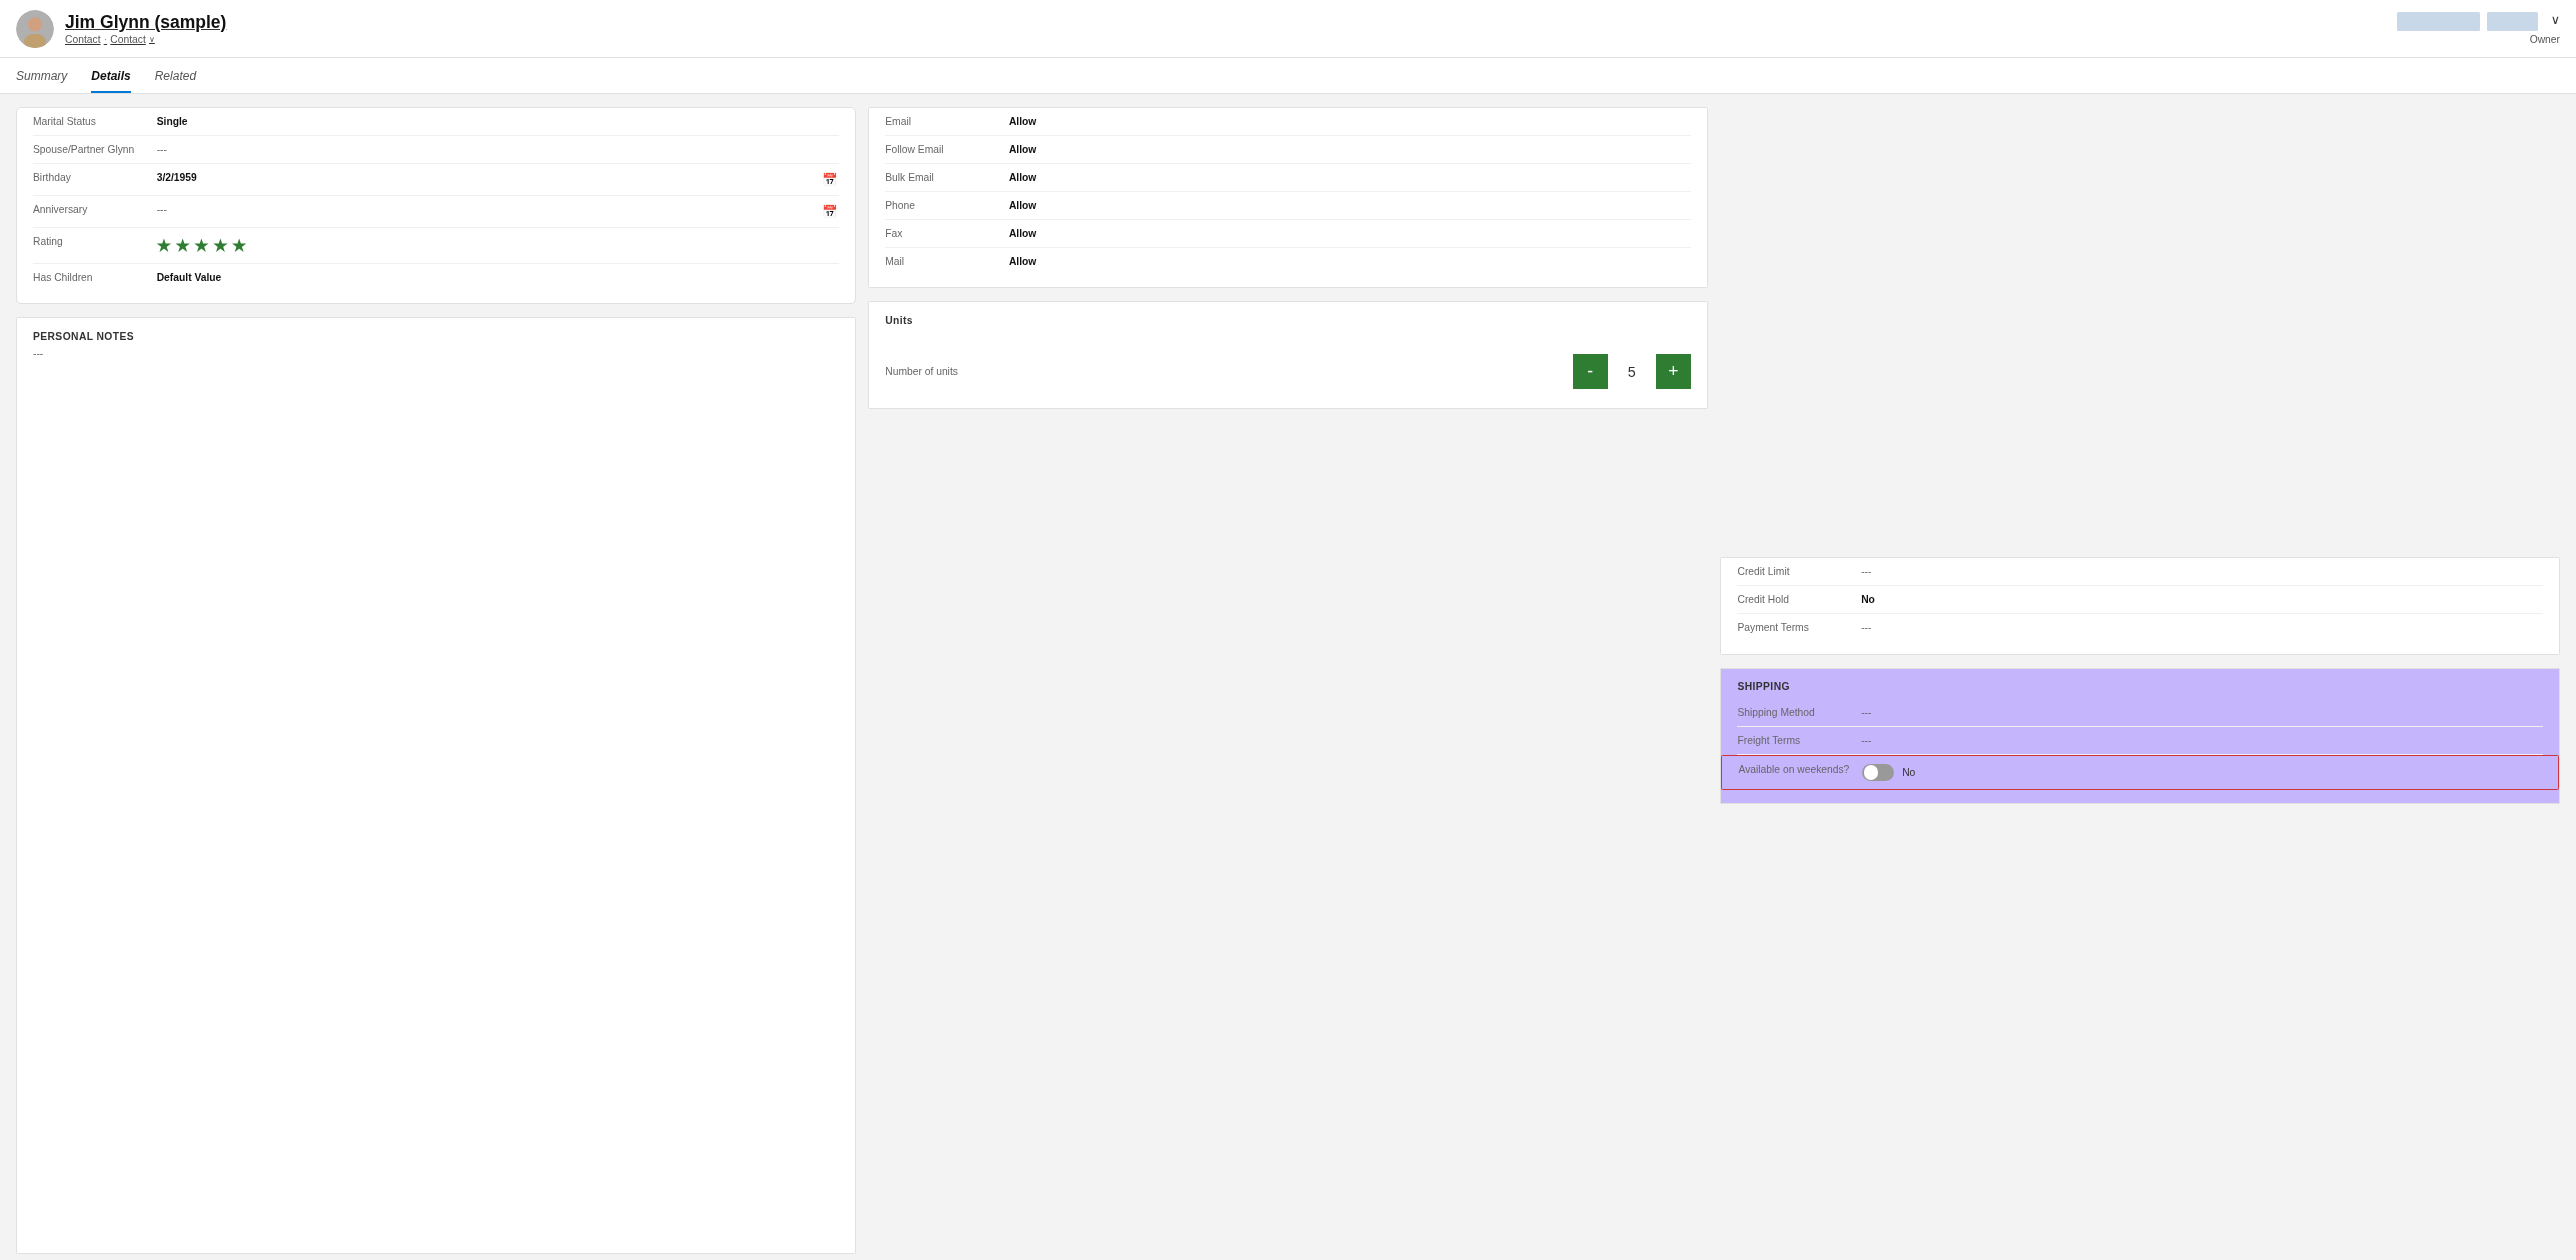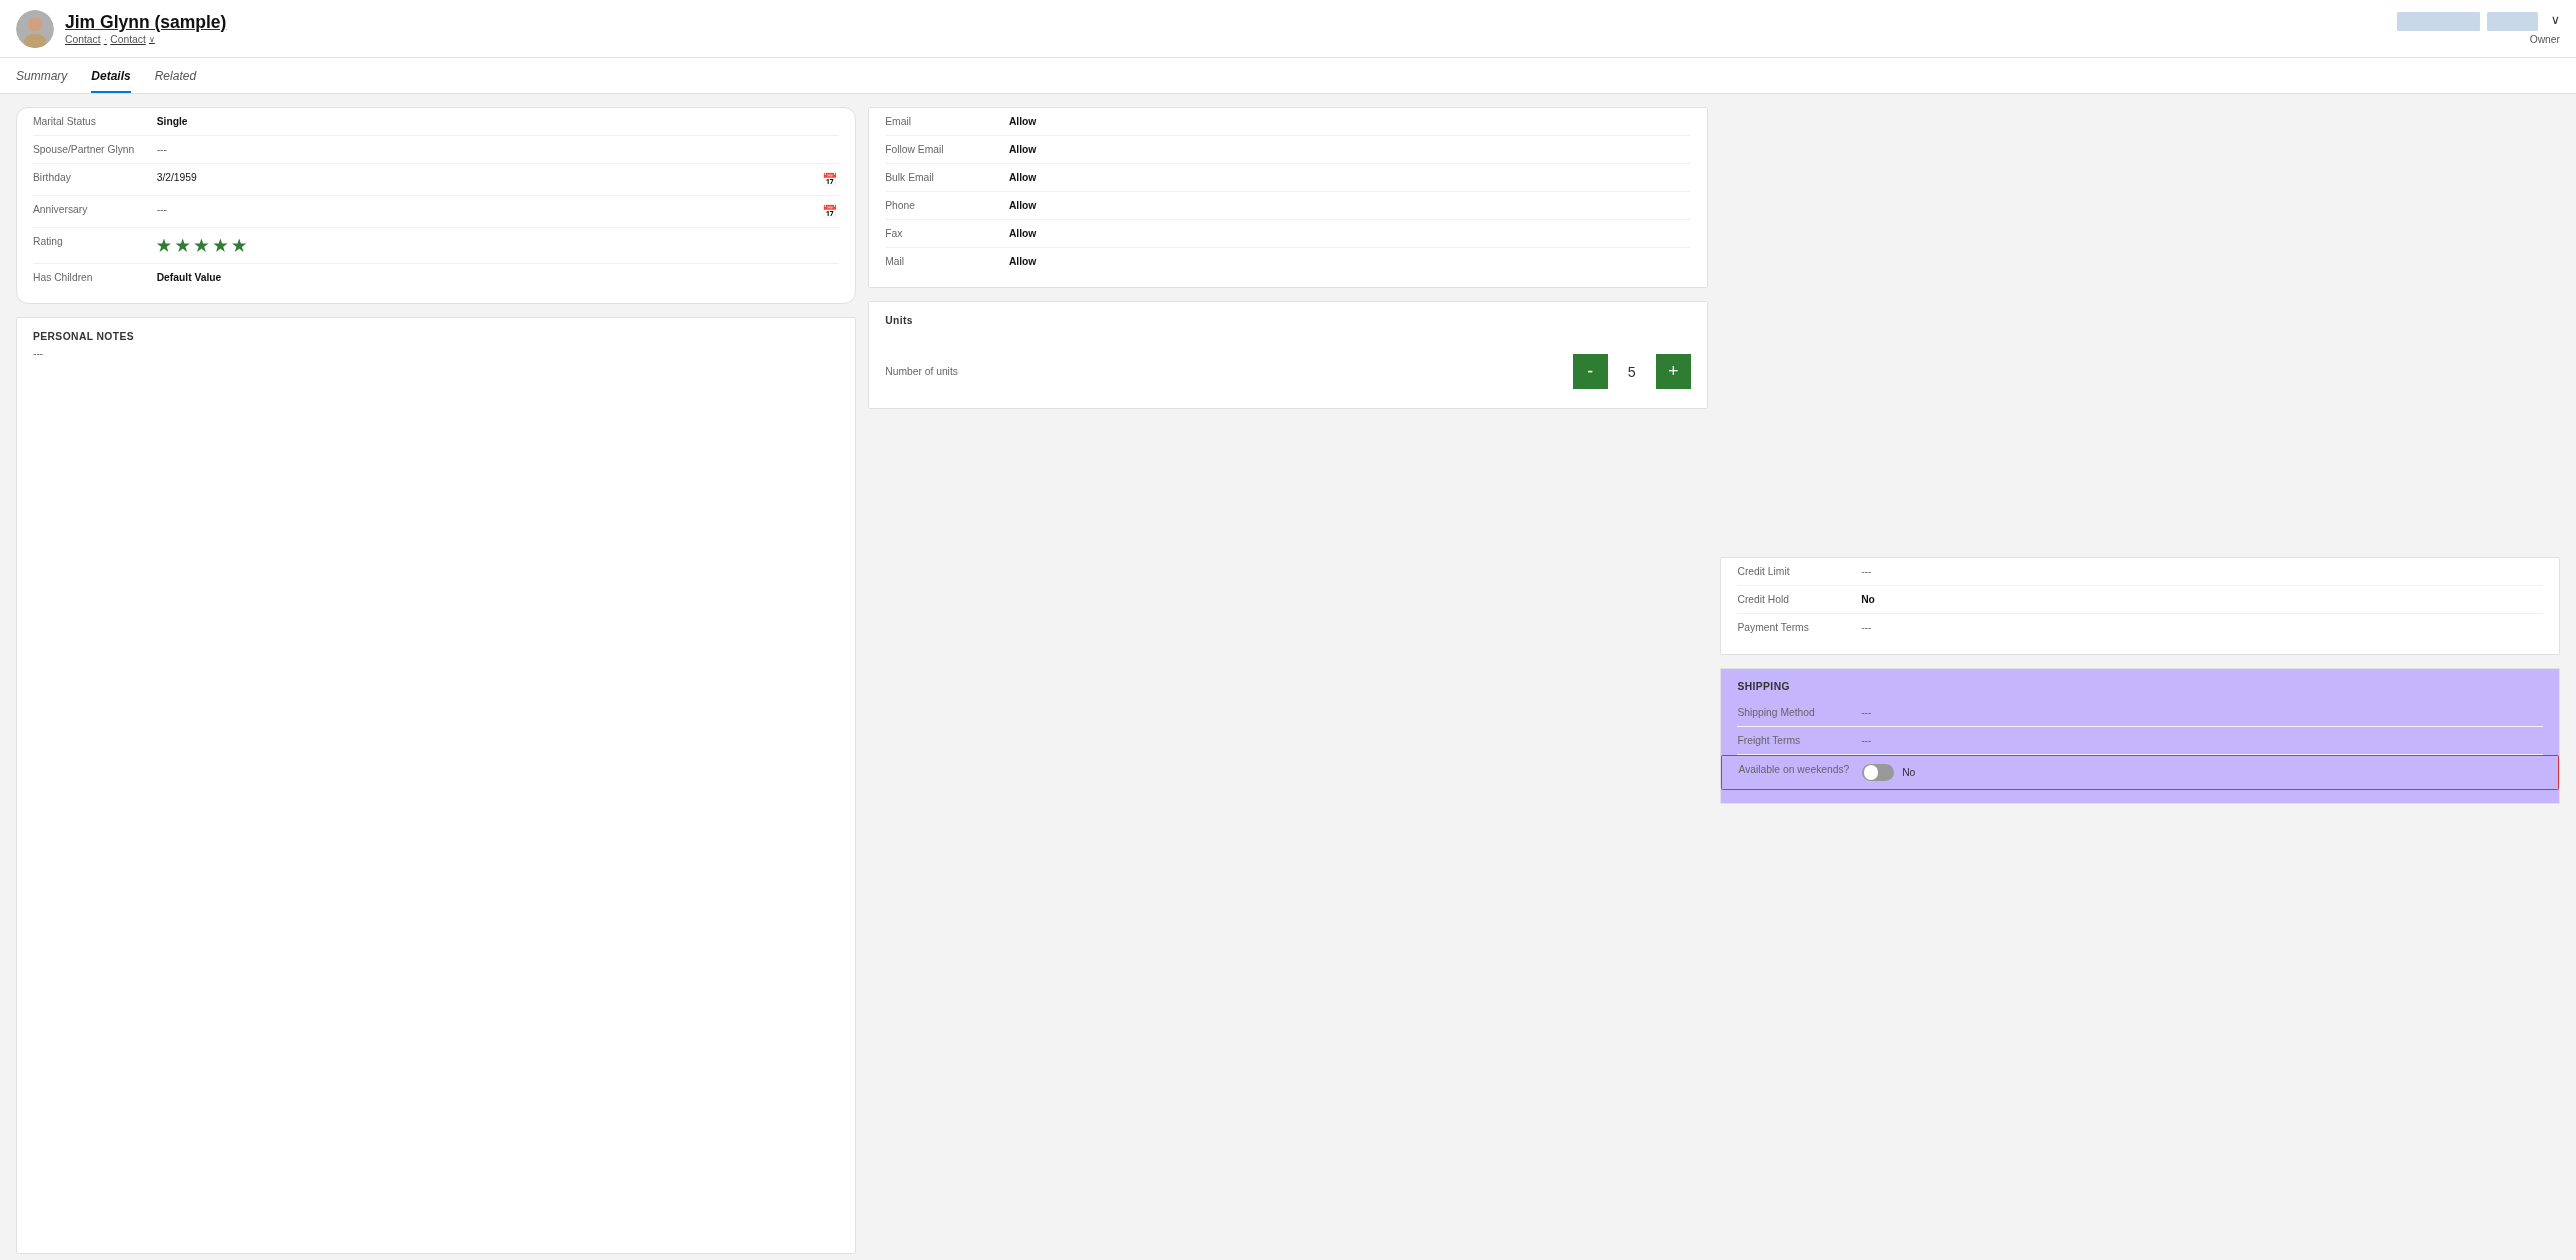--- a/index.html
+++ b/index.html
@@ -26,30 +26,30 @@
     .tab.active { color: #111; font-weight: 600; border-bottom: 2.4px solid #0078d4; }
 
     
     .main { display: flex; gap: 12.7px; padding: 12.7px 16px; background: #f3f3f3; min-height: calc(100vh - 87px); }
     .column { display: flex; flex-direction: column; gap: 12.7px; }
     .col-left { flex: 1; }
     .col-mid { flex: 1; }
     .col-right { flex: 1; justify-content: center; }
 
     
-    .card { background: #fff; border: 0.8px solid #e0e0e0; border-radius: 12px; padding: 0; }
+    .card { background: #fff; border: 0.8px solid #e0e0e0; border-radius: 5px; padding: 0; }
     .card-body { padding: 0 16px 12.7px; }
     .section-title { font-size: 10.3px; font-weight: 700; color: #333; padding: 12.7px 16px 6.4px; letter-spacing: 0.4px; }
 
     
     .field-row { display: flex; align-items: flex-start; padding: 8px 0; border-bottom: 0.8px solid #f0f0f0; gap: 12.7px; }
     .field-row:last-child { border-bottom: none; }
     .field-label { width: 111px; flex-shrink: 0; color: #666; font-size: 10.3px; }
     .field-value { flex: 1; font-size: 10.3px; color: #111; font-weight: 600; }
-    .field-value.normal { font-weight: 400; }
+    .field-value.normal { font-weight: 700; }
     .field-value.muted { color: #666; font-weight: 400; }
 
     
     .stars { color: #2e7d32; font-size: 16px; letter-spacing: 1.6px; }
 
     
     .cal-icon { color: #666; font-size: 12.7px; margin-left: auto; cursor: pointer; }
 
     
     .personal-notes { background: #fff; border: 0.8px solid #e0e0e0; border-radius: 1.6px; flex: 1; }

